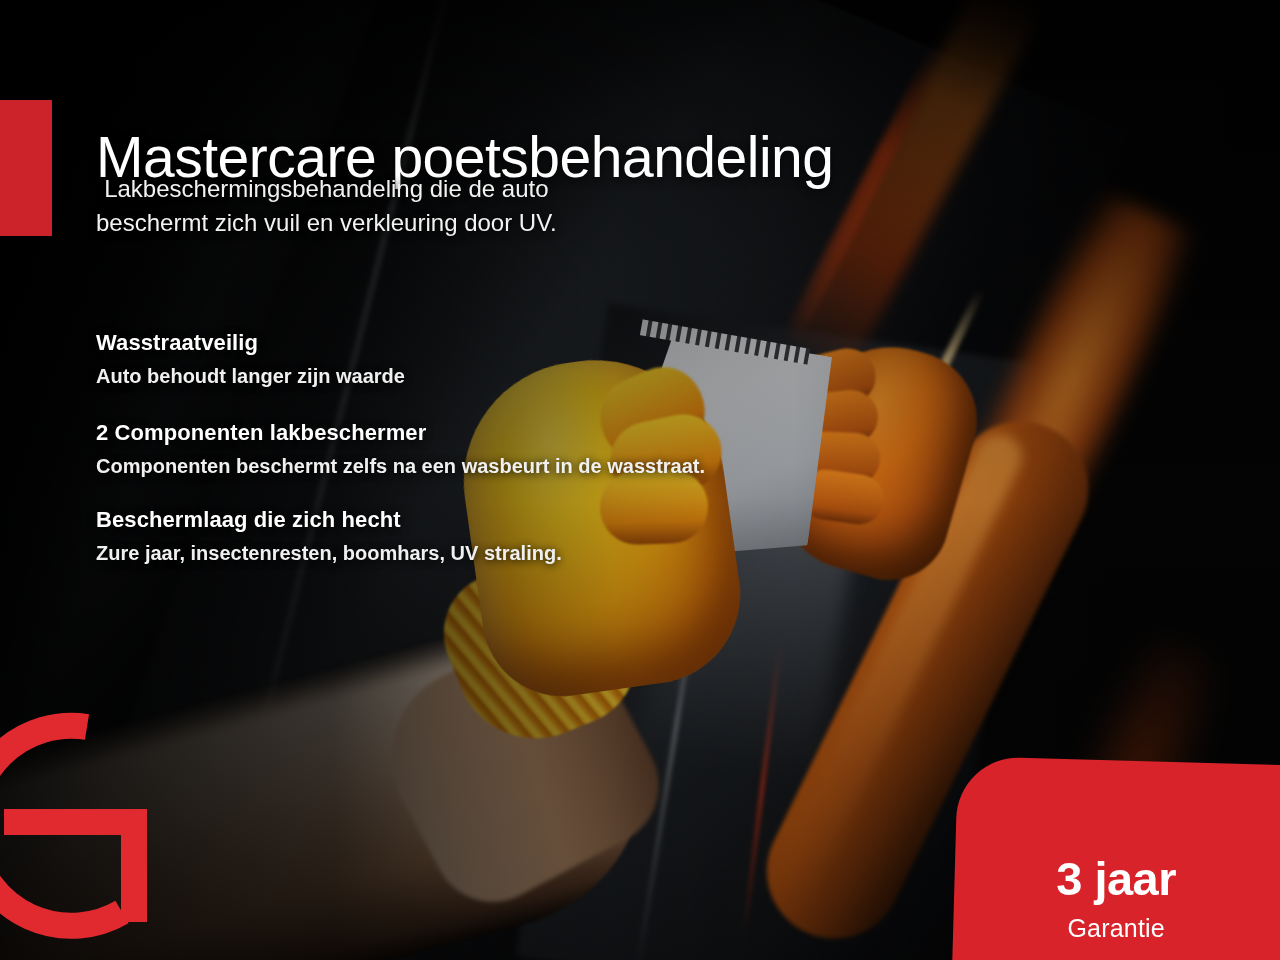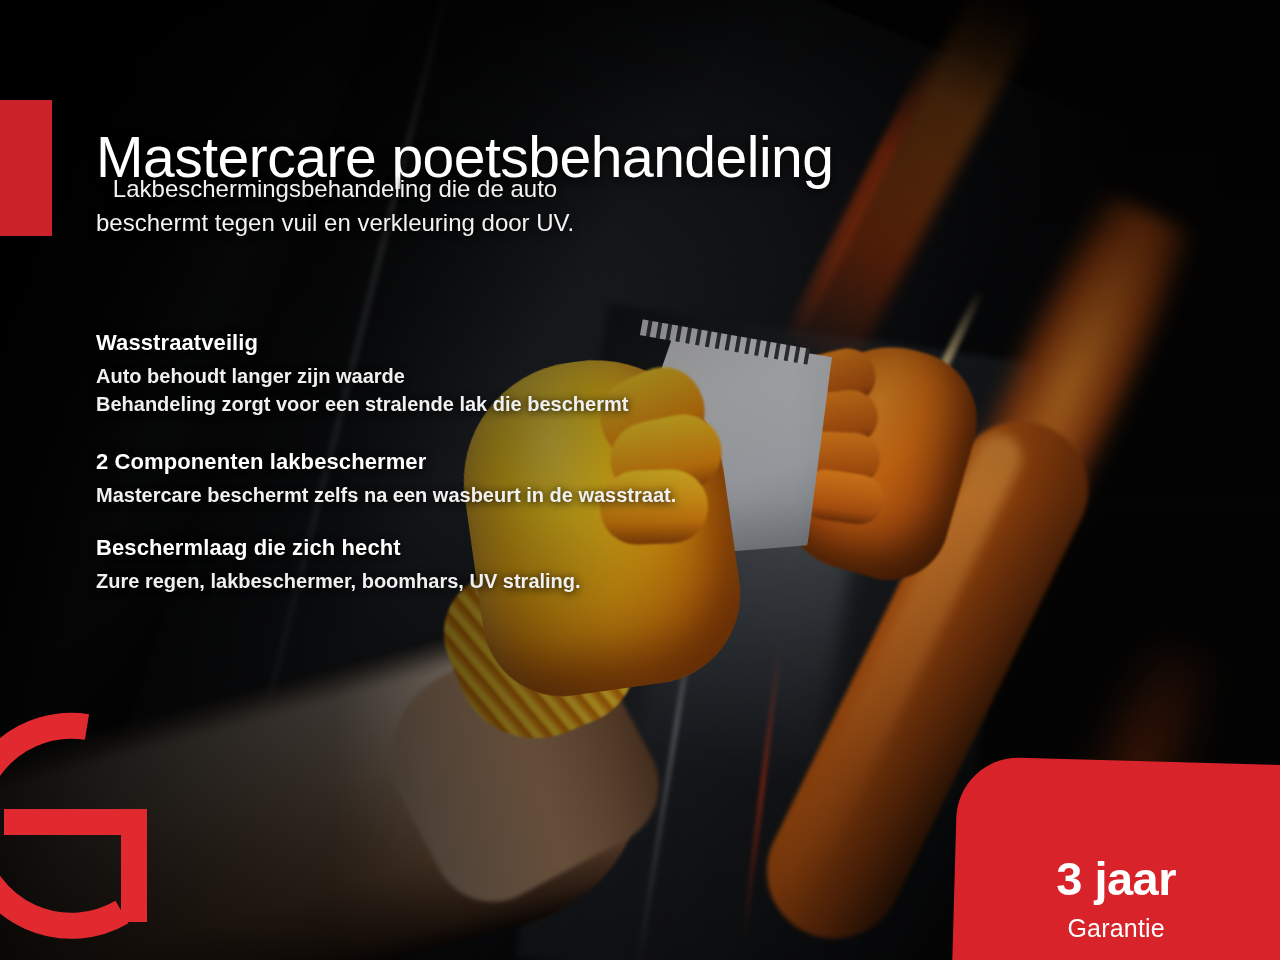--- a/index.html
+++ b/index.html
@@ -416,39 +416,38 @@
 
     <div class="vignette"></div>
   </div>
 
   <div class="accent-bar"></div>
 
   <h1 class="headline">Mastercare poetsbehandeling</h1>
 
   <div class="subhead">
     <div>Lakbeschermingsbehandeling die de auto</div>
-    <div>beschermt tegen vuil en verkleuring door UV.</div>
+    <div>beschermt zich vuil en verkleuring door UV.</div>
   </div>
 
   <div class="features">
 
     <div class="feature">
       <div class="feature-title">Wasstraatveilig</div>
       <div class="feature-line">Auto behoudt langer zijn waarde</div>
-      <div class="feature-line">Behandeling zorgt voor een stralende lak die beschermt</div>
     </div>
 
     <div class="feature f2">
       <div class="feature-title">2 Componenten lakbeschermer</div>
-      <div class="feature-line">Mastercare beschermt zelfs na een wasbeurt in de wasstraat.</div>
+      <div class="feature-line">Componenten beschermt zelfs na een wasbeurt in de wasstraat.</div>
     </div>
 
     <div class="feature f3">
       <div class="feature-title">Beschermlaag die zich hecht</div>
-      <div class="feature-line"> Zure regen, lakbeschermer, boomhars, UV straling.</div>
+      <div class="feature-line"> Zure jaar, insectenresten, boomhars, UV straling.</div>
     </div>
 
   </div>
 
   <div class="logo-mark">
     <svg width="270" height="290" viewBox="0 0 270 290" fill="none" aria-hidden="true">
       <path d="M145 55 A100 100 0 1 0 180 240" stroke="#e02a2f" stroke-width="26" fill="none" stroke-linecap="butt"></path>
       <path d="M62 150 H192 V250" stroke="#e02a2f" stroke-width="26" fill="none" stroke-linejoin="miter"></path>
     </svg>
   </div>

